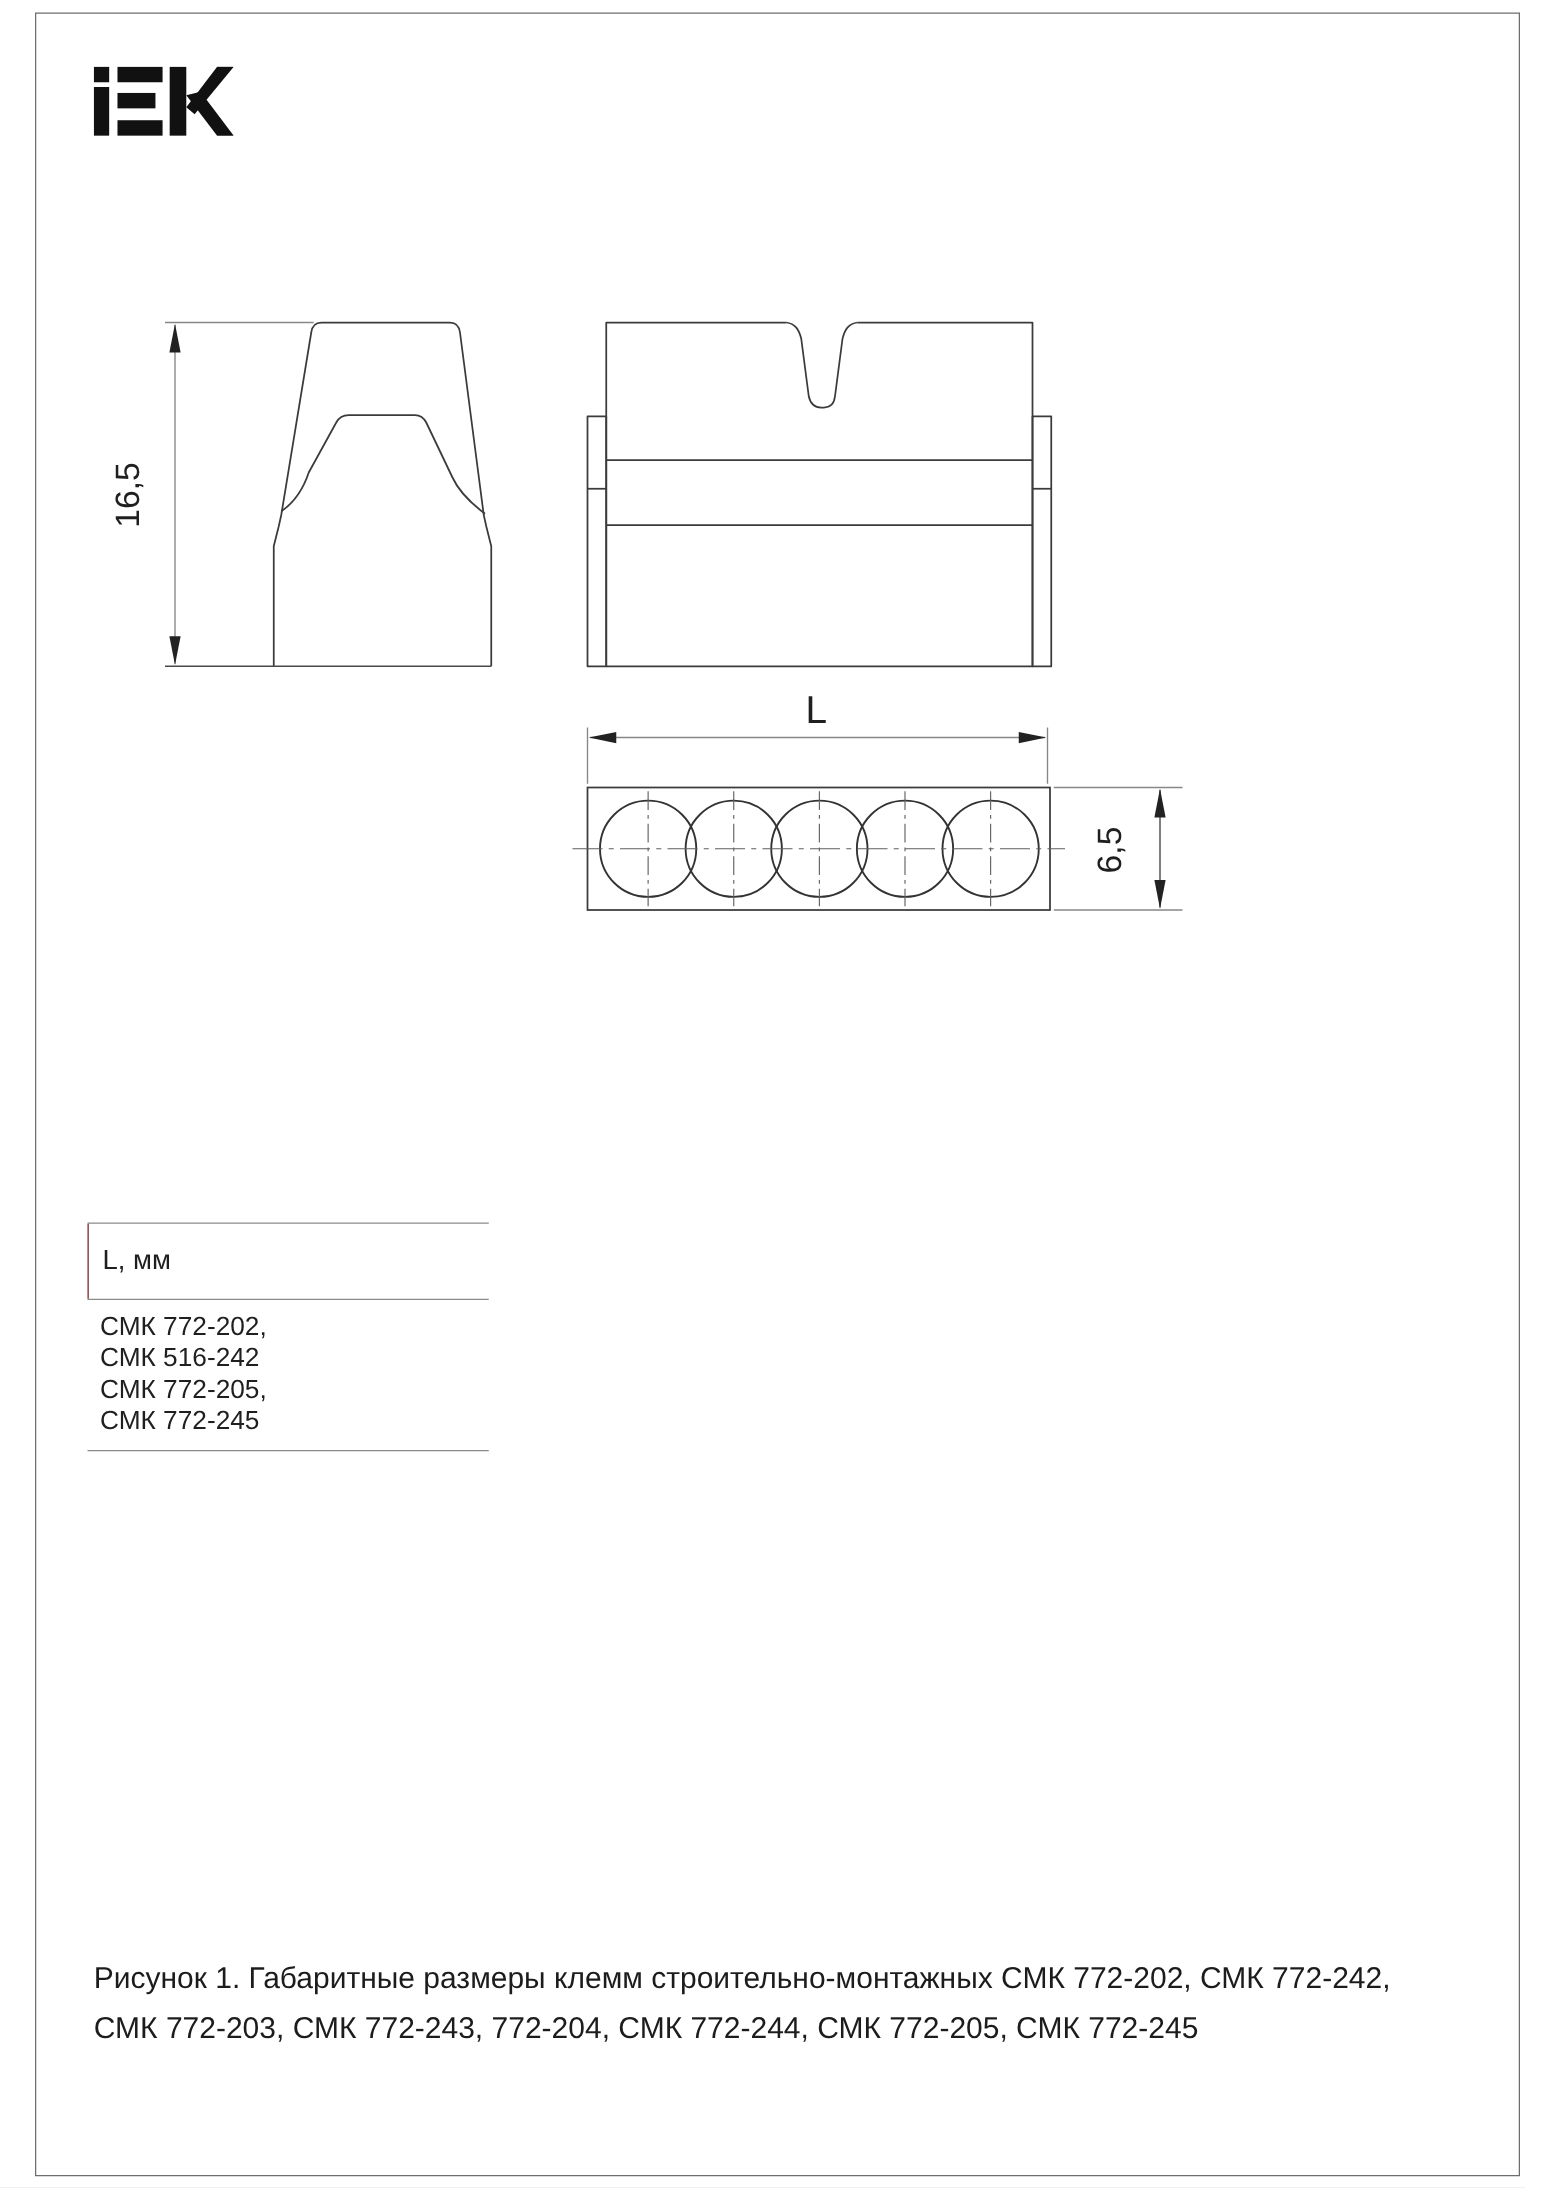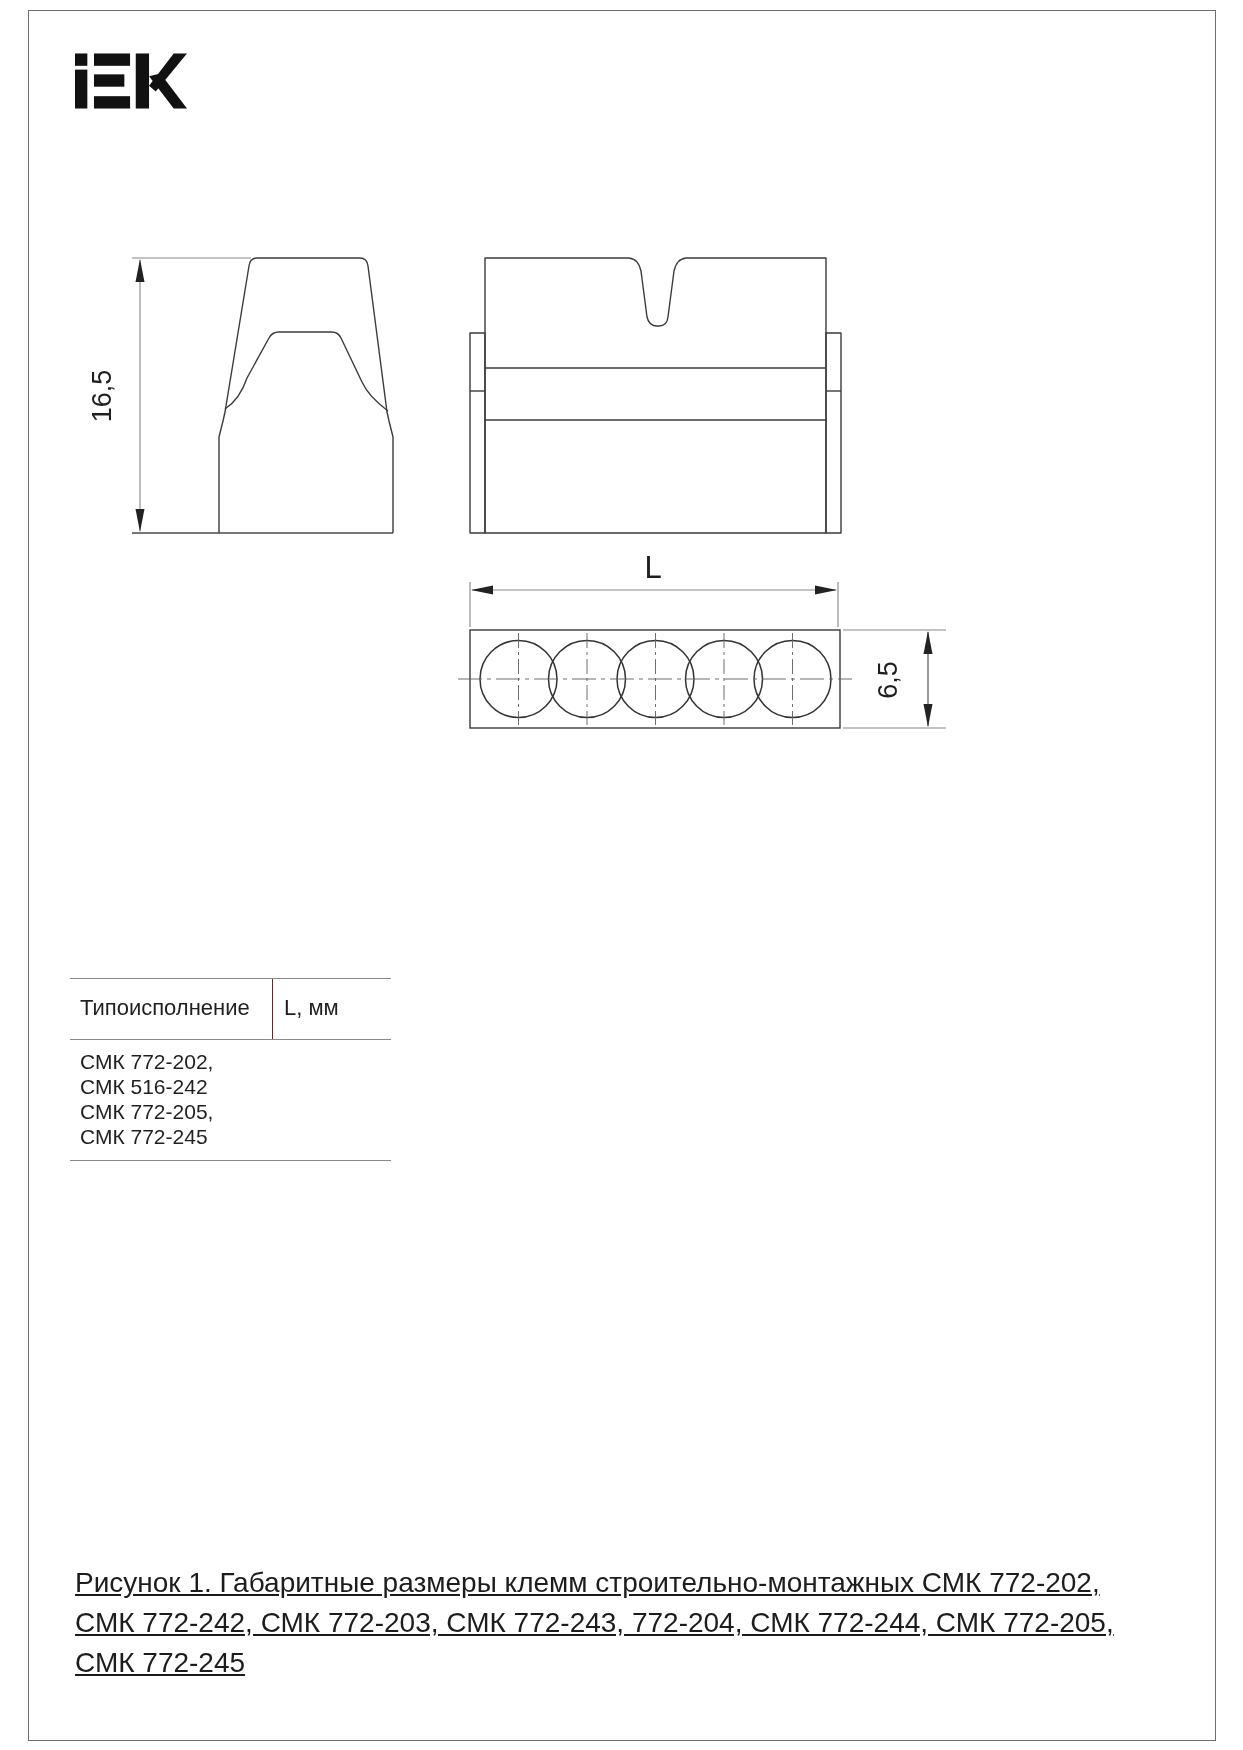--- a/index.html
+++ b/index.html
@@ -25,21 +25,21 @@
   .t-cell{box-sizing:border-box;}
   .t-c1{width:202px;padding:9px 6px 0 10px;}
   .t-c2{width:119px;border-left:1px solid #7f1d1d;padding:9px 6px 0 11px;}
   .t-head .t-cell{height:60px;padding-top:16px;font-size:22px;}
   .t-body-row .t-cell{height:117px;}
   .t-row-1 .t-cell{height:120px;}
   .type-line{white-space:nowrap;}
 
   .caption{
     position:absolute;left:75px;top:1563px;width:1055px;
-    font-size:28px;line-height:40px;color:#1c1c1c;text-decoration:underline;
+    font-size:24px;line-height:40px;color:#1c1c1c;
   }
 </style>
 </head>
 <body>
 
 <div class="page">
 
   <div class="page-border"></div>
 
   <svg class="logo" viewBox="0 0 118 58" fill="#111111">
@@ -113,21 +113,20 @@
       <line x1="843" y1="728" x2="946" y2="728" stroke="#878787" stroke-width="1.1"></line>
       <line x1="928" y1="632" x2="928" y2="726" stroke="#555555" stroke-width="1.2"></line>
       <polygon points="928,631 923.5,654 932.5,654" fill="#222222"></polygon>
       <polygon points="928,727 923.5,704 932.5,704" fill="#222222"></polygon>
       <text class="dim-text" transform="translate(897,680) rotate(-90)" text-anchor="middle">6,5</text>
     </g>
   </svg>
 
   <div class="spec-table">
     <div class="t-row t-head">
-      <div class="t-cell t-c1">Типоисполнение</div>
       <div class="t-cell t-c2">L, мм</div>
     </div>
     <div class="t-row t-body-row t-row-1">
       <div class="t-cell t-c1">
         <div class="type-line">СМК 772-202,</div>
         <div class="type-line">СМК 516-242</div>
         <div class="type-line">СМК 772-205,</div>
         <div class="type-line">СМК 772-245</div>
       </div>
     </div>

